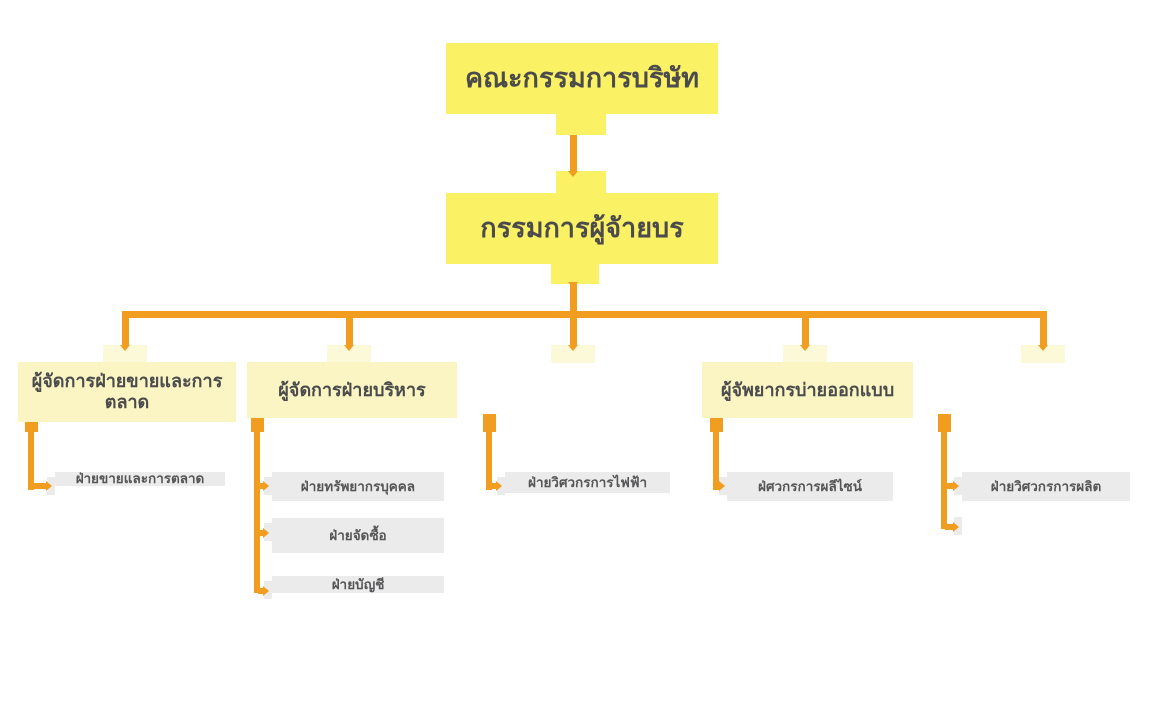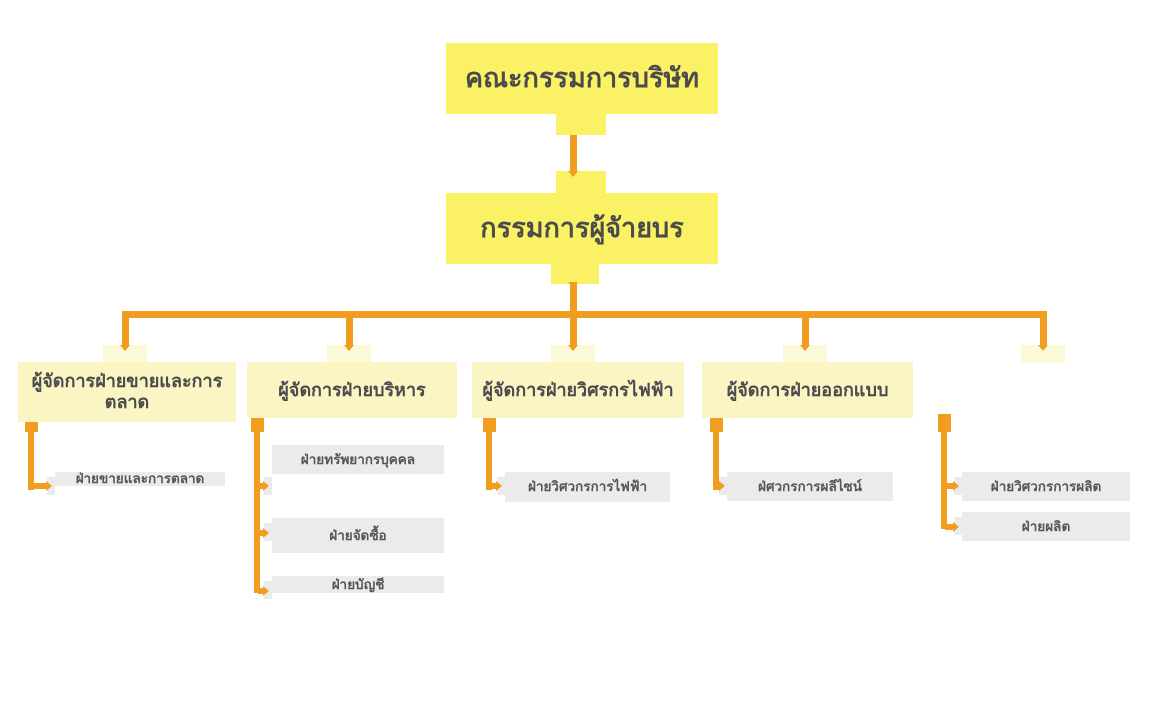--- a/index.html
+++ b/index.html
@@ -105,49 +105,43 @@
   <div class="box lvl1" style="left:446px;top:193px;width:272px;height:71px">
     <span>กรรมการผู้จัายบร</span>
   </div>
 
   <div class="box mgr" style="left:18px;top:362px;width:218px;height:60px">
     <span>ผู้จัดการฝ่ายขายและการตลาด</span>
   </div>
   <div class="box mgr" style="left:247px;top:362px;width:210px;height:56px">
     <span>ผู้จัดการฝ่ายบริหาร</span>
   </div>
-  <div class="box mgr" style="left:472px;top:362px;width:212px;height:56px">
-    <span>ผู้จัดการฝ่ายวิศรกรไฟฟ้า</span>
-  </div>
   <div class="box mgr" style="left:702px;top:362px;width:211px;height:56px">
-    <span>ผู้จัดการฝ่ายออกแบบ</span>
+    <span>ผู้จัพยากรบ่ายออกแบบ</span>
   </div>
 
   <div class="box dept" style="left:55px;top:472px;width:170px;height:14px">
     <span>ฝ่ายขายและการตลาด</span>
   </div>
 
-  <div class="box dept" style="left:272px;top:445px;width:172px;height:29px">
+  <div class="box dept" style="left:272px;top:472px;width:172px;height:29px">
     <span>ฝ่ายทรัพยากรบุคคล</span>
   </div>
   <div class="box dept" style="left:272px;top:518px;width:172px;height:35px">
     <span>ฝ่ายจัดซื้อ</span>
   </div>
   <div class="box dept" style="left:272px;top:576px;width:172px;height:17px">
     <span>ฝ่ายบัญชี</span>
   </div>
 
-  <div class="box dept" style="left:505px;top:472px;width:165px;height:30px">
+  <div class="box dept" style="left:505px;top:472px;width:165px;height:21px">
     <span>ฝ่ายวิศวกรการไฟฟ้า</span>
   </div>
 
   <div class="box dept" style="left:727px;top:472px;width:166px;height:29px">
     <span>ฝ่ศวกรการผลีไซน์</span>
   </div>
 
   <div class="box dept" style="left:962px;top:472px;width:168px;height:29px">
     <span>ฝ่ายวิศวกรการผลิต</span>
   </div>
-  <div class="box dept" style="left:962px;top:512px;width:168px;height:29px">
-    <span>ฝ่ายผลิต</span>
-  </div>
 
 </div>
 
 </body></html>

